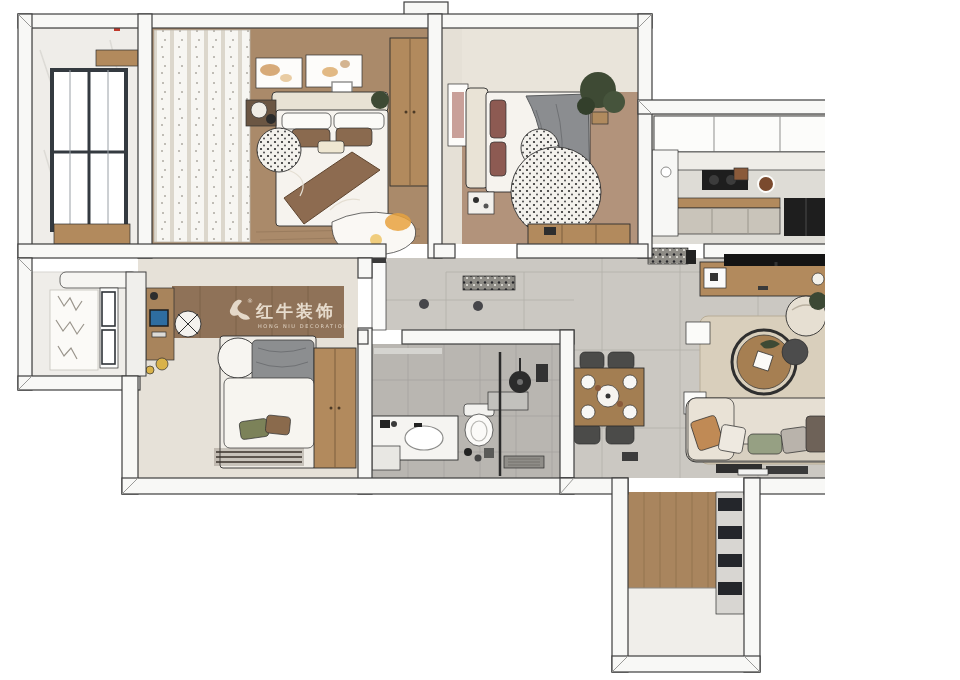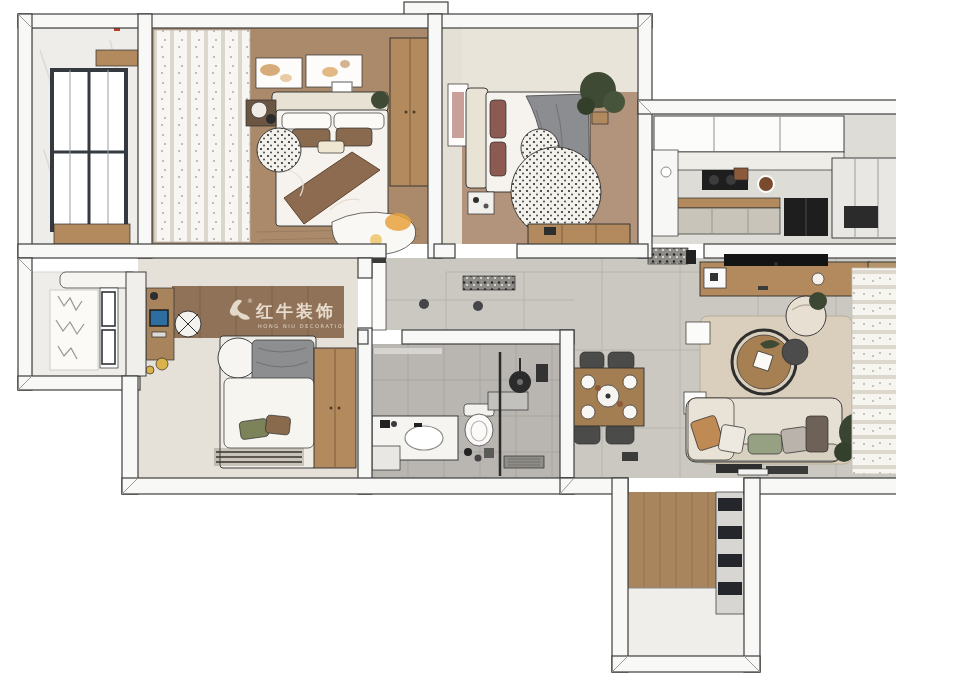--- a/index.html
+++ b/index.html
@@ -1,16 +1,16 @@
 <!DOCTYPE html>
 <html><head>
 <meta charset="utf-8">
 <style>
   html,body{margin:0;padding:0;background:#ffffff;}
-  #stage{position:relative;width:896px;height:680px;background:#ffffff;overflow:hidden;
+  #stage{position:relative;width:825px;height:680px;background:#ffffff;overflow:hidden;
          font-family:"DejaVu Sans","Liberation Sans",sans-serif;}
   svg{display:block}
   .w{fill:#f8f8f6;stroke:#3f3f3f;stroke-width:1.2;}
   .ww{fill:#f0efec;stroke:#3f3f3f;stroke-width:1;}
   .o{stroke:#2e2e2e;stroke-width:.9;}
   .o2{stroke:#2e2e2e;stroke-width:.7;}
   .grid{stroke:#b3b0aa;stroke-width:.8;}
   .gridb{stroke:#a5a29d;stroke-width:.7;}
   .miter{stroke:#9a9a98;stroke-width:1;}
   .wm-zh{font-weight:bold;font-size:17px;letter-spacing:3px;}

